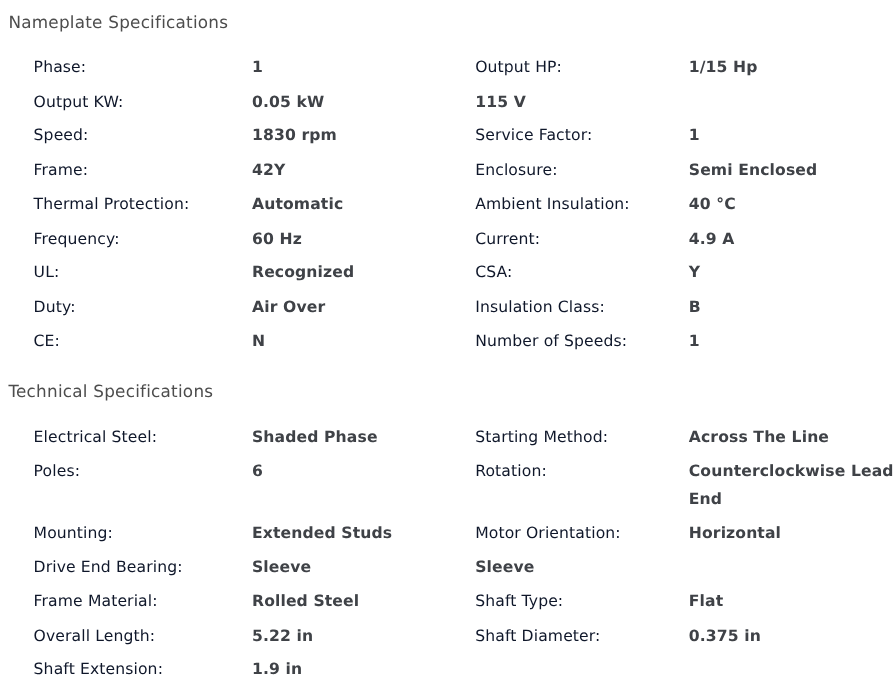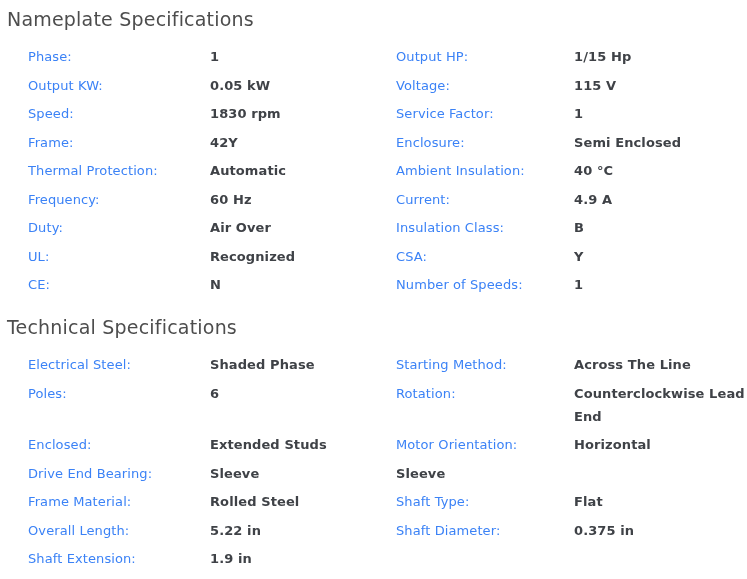--- a/index.html
+++ b/index.html
@@ -6,37 +6,37 @@
   body {
     width: 747px;
     height: 579px;
     background: #ffffff;
     font-family: "DejaVu Sans", "Liberation Sans", sans-serif;
     overflow: hidden;
   }
   .page { padding: 8px 0 0 7px; }
   .spec-section { margin: 0 0 20px 0; }
   .section-title {
-    font-size: 19px;
+    font-size: 14px;
     line-height: 23px;
     font-weight: 400;
     letter-spacing: 0.2px;
     color: #4d4d4d;
     margin: 0 0 14px 0;
   }
   .rows { margin-left: 21px; }
   .spec-row {
     display: grid;
     grid-template-columns: 182px 186px 178px 174px;
     margin-bottom: 5.5px;
     font-size: 13px;
     line-height: 23px;
   }
   .spec-label {
-    color: #3b82f6;
+    color: #0f172a;
     letter-spacing: 0.1px;
   }
   .spec-value {
     color: #3f4247;
     font-weight: 700;
     letter-spacing: 0.1px;
   }
 </style>
 </head>
 <body>
@@ -48,21 +48,20 @@
     <div class="rows">
         <div class="spec-row">
           <span class="spec-label">Phase:</span>
           <span class="spec-value">1</span>
           <span class="spec-label">Output HP:</span>
           <span class="spec-value">1/15 Hp</span>
         </div>
         <div class="spec-row">
           <span class="spec-label">Output KW:</span>
           <span class="spec-value">0.05 kW</span>
-          <span class="spec-label">Voltage:</span>
           <span class="spec-value">115 V</span>
         </div>
         <div class="spec-row">
           <span class="spec-label">Speed:</span>
           <span class="spec-value">1830 rpm</span>
           <span class="spec-label">Service Factor:</span>
           <span class="spec-value">1</span>
         </div>
         <div class="spec-row">
           <span class="spec-label">Frame:</span>
@@ -76,30 +75,30 @@
           <span class="spec-label">Ambient Insulation:</span>
           <span class="spec-value">40 °C</span>
         </div>
         <div class="spec-row">
           <span class="spec-label">Frequency:</span>
           <span class="spec-value">60 Hz</span>
           <span class="spec-label">Current:</span>
           <span class="spec-value">4.9 A</span>
         </div>
         <div class="spec-row">
+          <span class="spec-label">UL:</span>
+          <span class="spec-value">Recognized</span>
+          <span class="spec-label">CSA:</span>
+          <span class="spec-value">Y</span>
+        </div>
+        <div class="spec-row">
           <span class="spec-label">Duty:</span>
           <span class="spec-value">Air Over</span>
           <span class="spec-label">Insulation Class:</span>
           <span class="spec-value">B</span>
-        </div>
-        <div class="spec-row">
-          <span class="spec-label">UL:</span>
-          <span class="spec-value">Recognized</span>
-          <span class="spec-label">CSA:</span>
-          <span class="spec-value">Y</span>
         </div>
         <div class="spec-row">
           <span class="spec-label">CE:</span>
           <span class="spec-value">N</span>
           <span class="spec-label">Number of Speeds:</span>
           <span class="spec-value">1</span>
         </div>
       </div>
   </section>
 
@@ -112,21 +111,21 @@
           <span class="spec-label">Starting Method:</span>
           <span class="spec-value">Across The Line</span>
         </div>
         <div class="spec-row">
           <span class="spec-label">Poles:</span>
           <span class="spec-value">6</span>
           <span class="spec-label">Rotation:</span>
           <span class="spec-value">Counterclockwise Lead End</span>
         </div>
         <div class="spec-row">
-          <span class="spec-label">Enclosed:</span>
+          <span class="spec-label">Mounting:</span>
           <span class="spec-value">Extended Studs</span>
           <span class="spec-label">Motor Orientation:</span>
           <span class="spec-value">Horizontal</span>
         </div>
         <div class="spec-row">
           <span class="spec-label">Drive End Bearing:</span>
           <span class="spec-value">Sleeve</span>
           <span class="spec-value">Sleeve</span>
         </div>
         <div class="spec-row">

